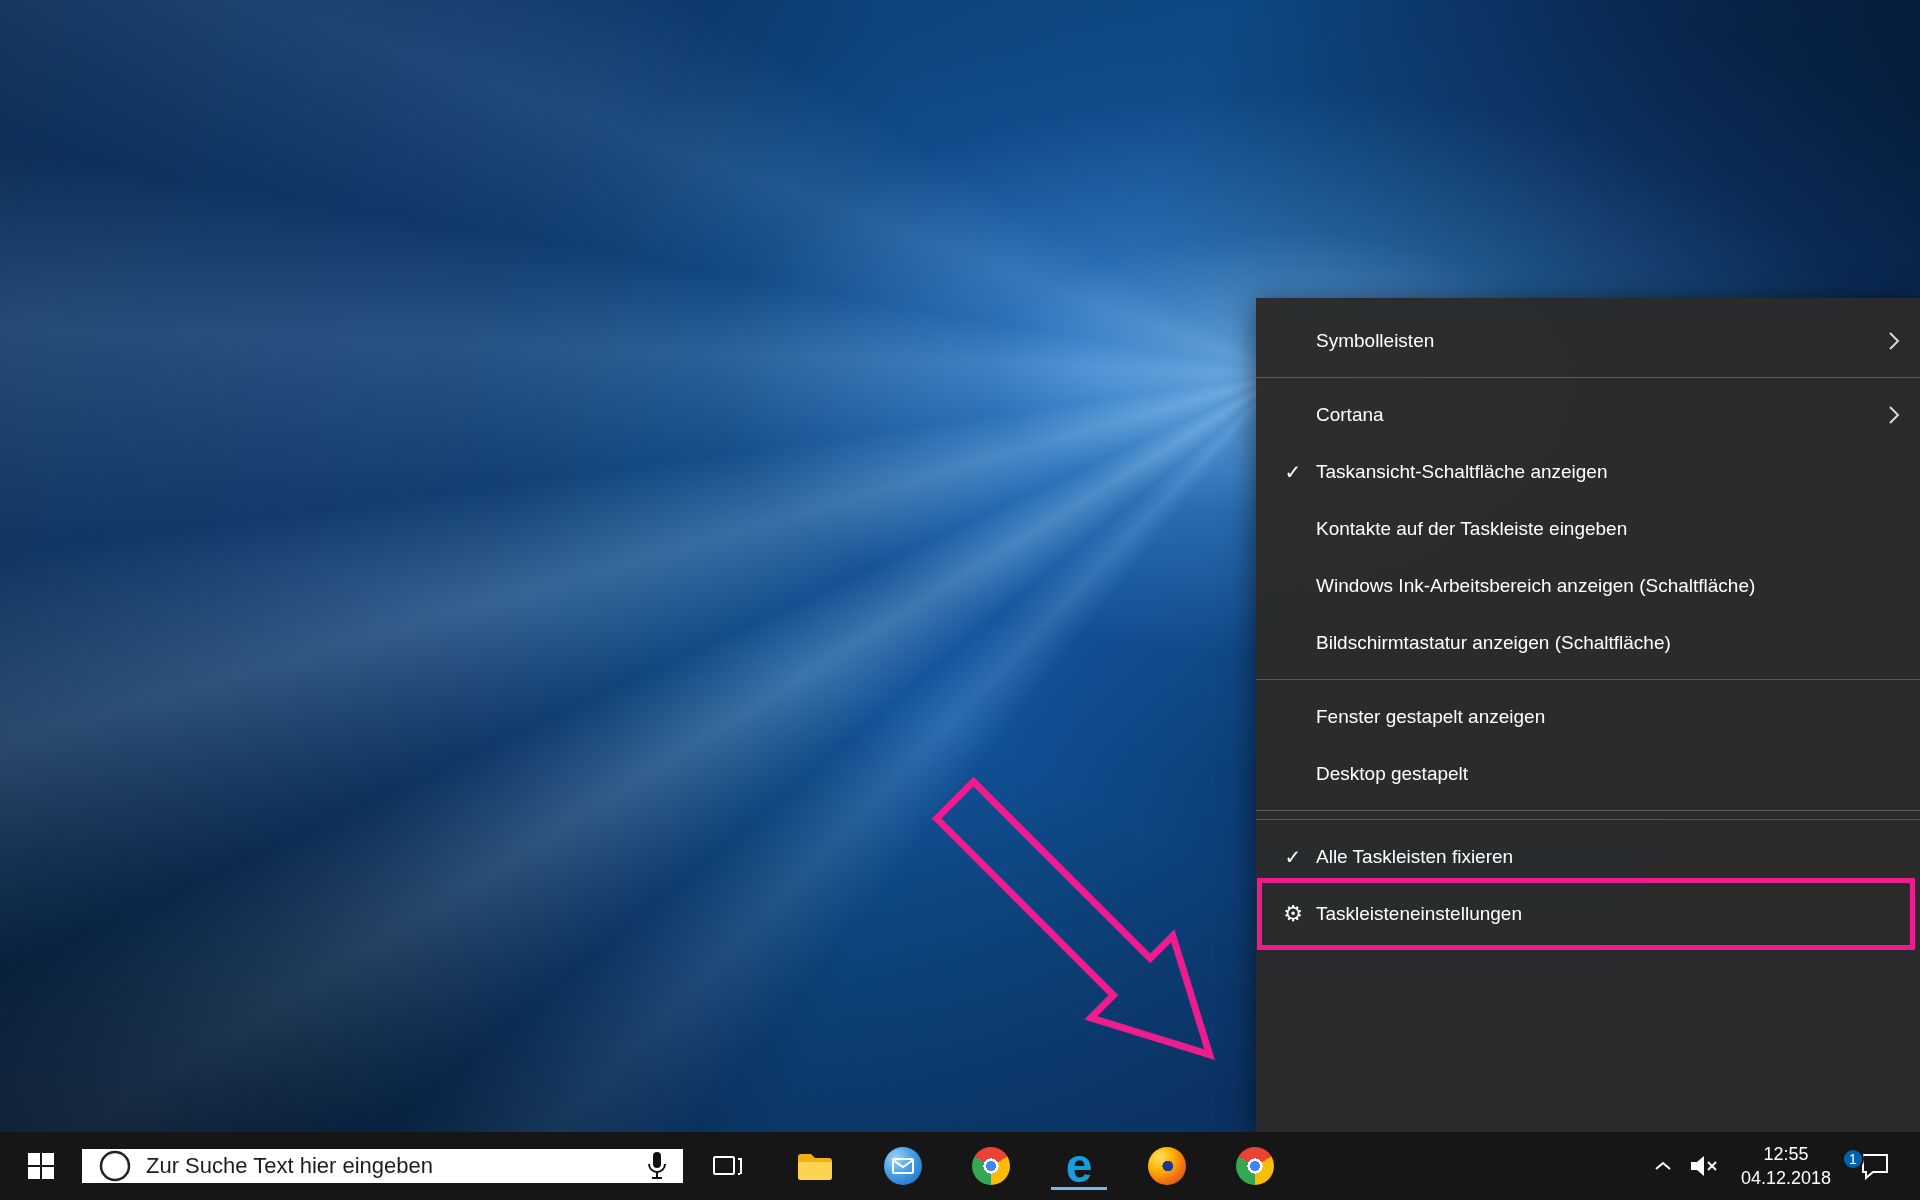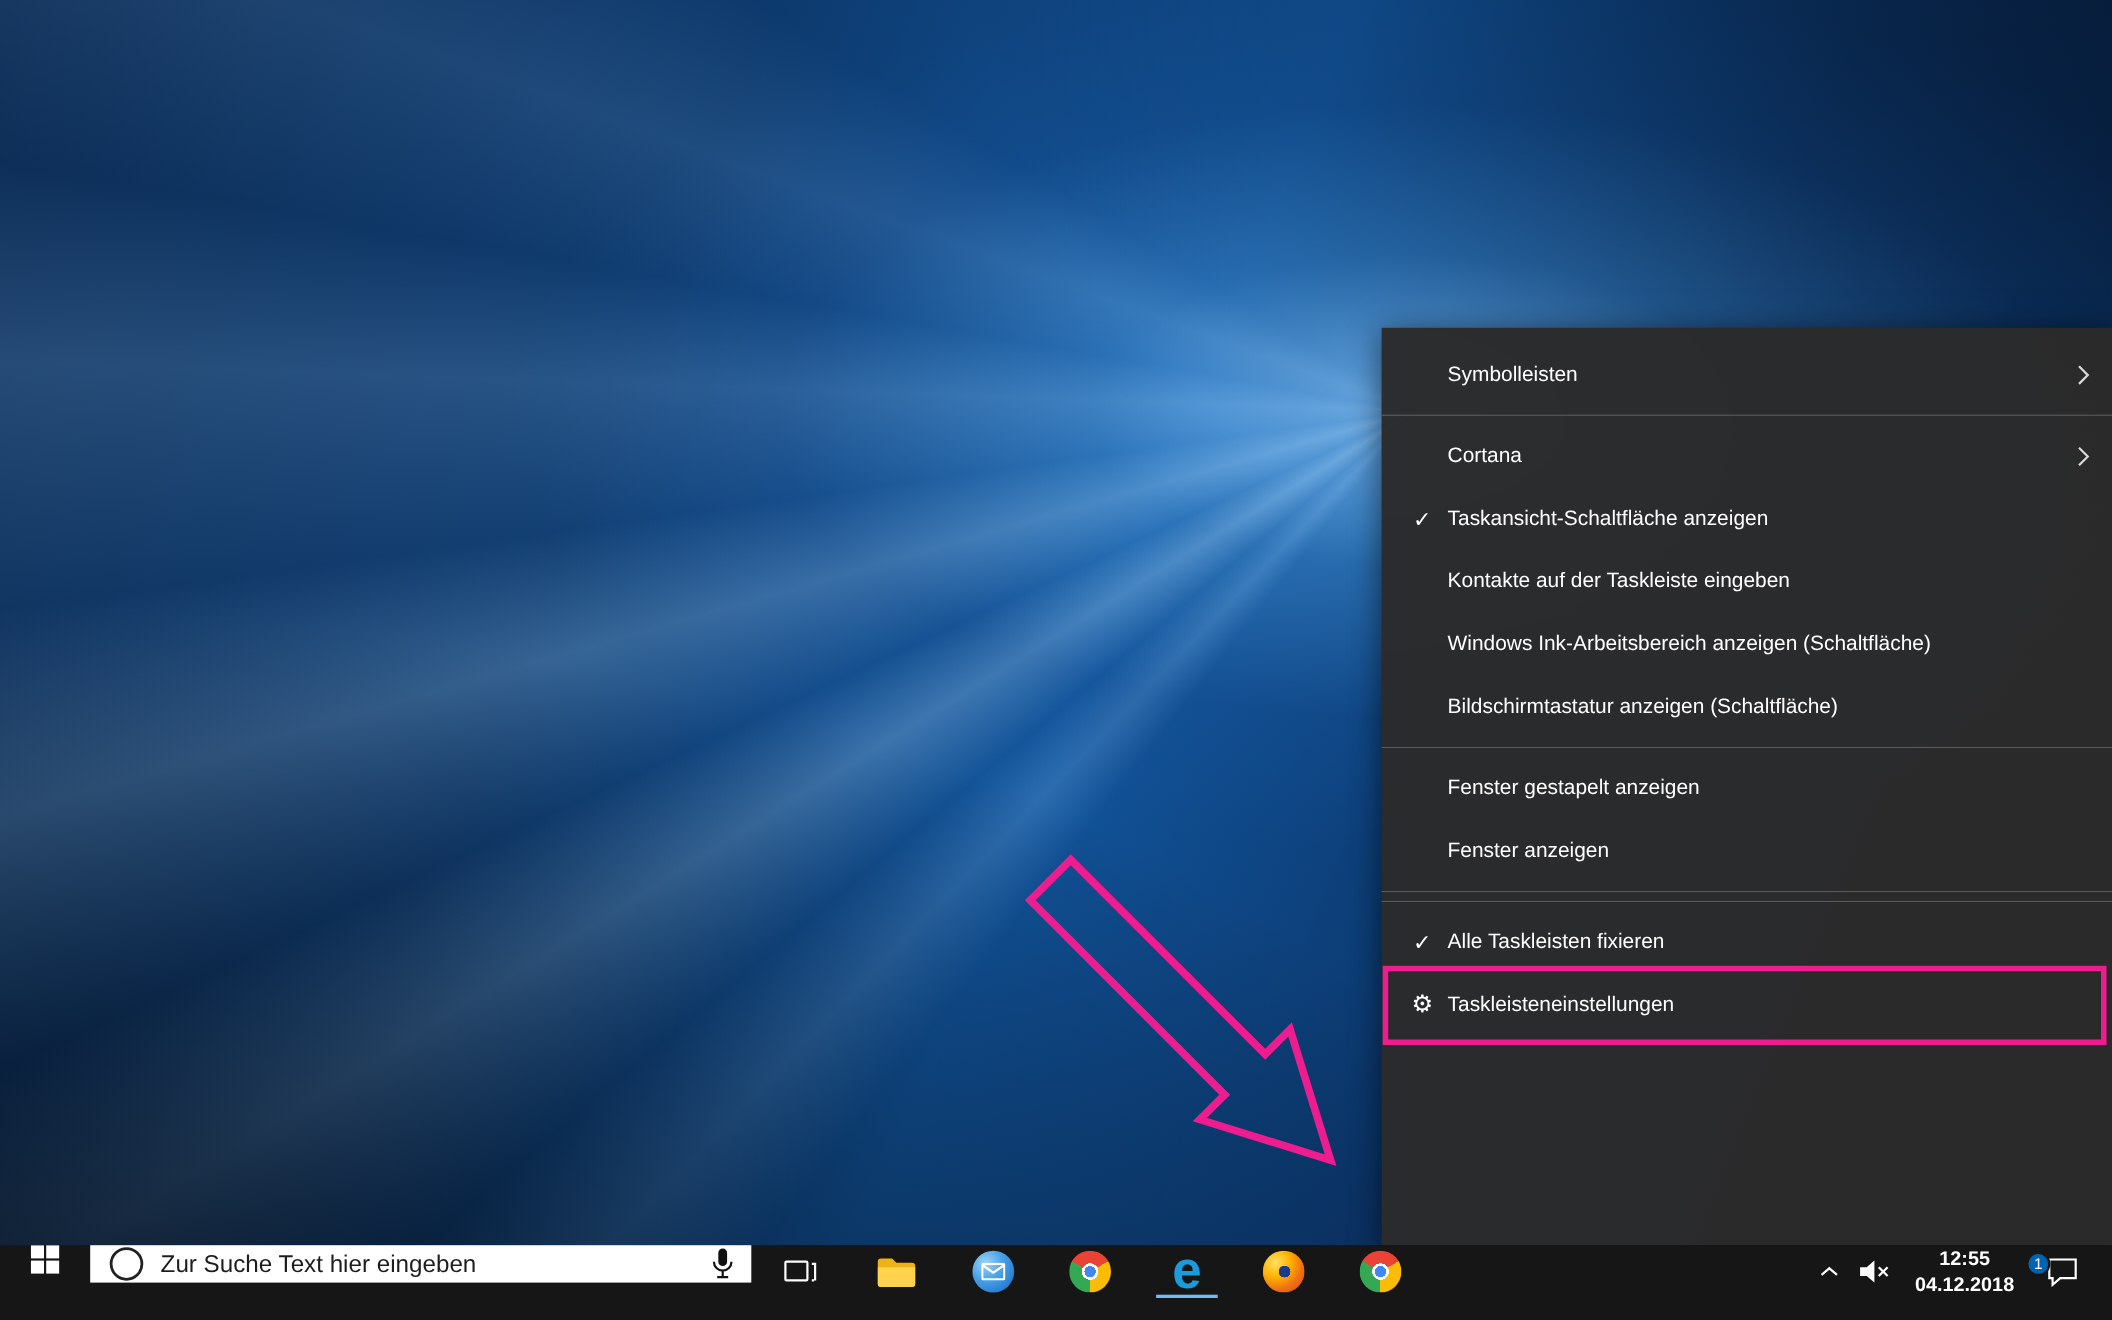--- a/index.html
+++ b/index.html
@@ -61,21 +61,21 @@
   }
 
   
   .annotation-arrow { position:absolute; left:0; top:0; overflow:visible; pointer-events:none; }
   .arrow-poly { fill:none; stroke:var(--highlight-pink,#ed1c8f); stroke-width:7; stroke-linejoin:miter; }
 
   
   .taskbar {
     position:absolute; left:0; right:0; bottom:0; height:68px;
     background:var(--taskbar-bg,#161616);
-    display:flex; align-items:flex-start;
+    display:flex; align-items:center;
     color:#fff;
   }
   .tb-btn { display:flex; align-items:center; justify-content:center; cursor:pointer; position:relative; }
   .start-button { width:82px; }
   .search-box {
     width:601px; background:#fff; display:flex; align-items:center;
     padding:0 14px 0 16px; cursor:text;
   }
   .cortana-ring { flex:0 0 auto; margin-right:14px; }
   .search-input {
@@ -105,21 +105,21 @@
   }
   .edge-e {
     font-weight:bold; font-size:48px; line-height:1; color:#1a9bdc;
     font-family:"Liberation Sans",sans-serif;
   }
 
   .tray { margin-left:auto; display:flex; align-items:center; padding-right:16px; }
   .tray-btn { height:100%; display:flex; align-items:center; justify-content:center; cursor:pointer; position:relative; }
   .tray-chevron { width:38px; }
   .tray-volume { width:44px; }
-  .clock { width:120px; text-align:center; font-size:18px; line-height:1.35; cursor:pointer;font-weight:bold; }
+  .clock { width:120px; text-align:center; font-size:18px; line-height:1.35; cursor:pointer; }
   .action-center { width:58px; }
   .notif-badge {
     position:absolute; left:-4px; bottom:10px;
     min-width:22px; height:22px; border-radius:50%;
     background:var(--accent-blue,#0063b1); color:#fff;
     font-size:14px; display:flex; align-items:center; justify-content:center;
     border:2px solid #161616;
   }
 </style>
 </head>
@@ -170,21 +170,21 @@
 
     <div class="menu-sep"></div>
 
 
     <div class="menu-item">
       <span>Fenster gestapelt anzeigen</span>
     </div>
 
 
     <div class="menu-item">
-      <span>Fenster anzeigen</span>
+      <span>Desktop gestapelt</span>
     </div>
 
     <div class="menu-sep"></div>
 
 
     <div class="menu-sep"></div>
 
     <div class="menu-item">
       <span class="leading check-mark">✓</span>
       <span>Alle Taskleisten fixieren</span>

